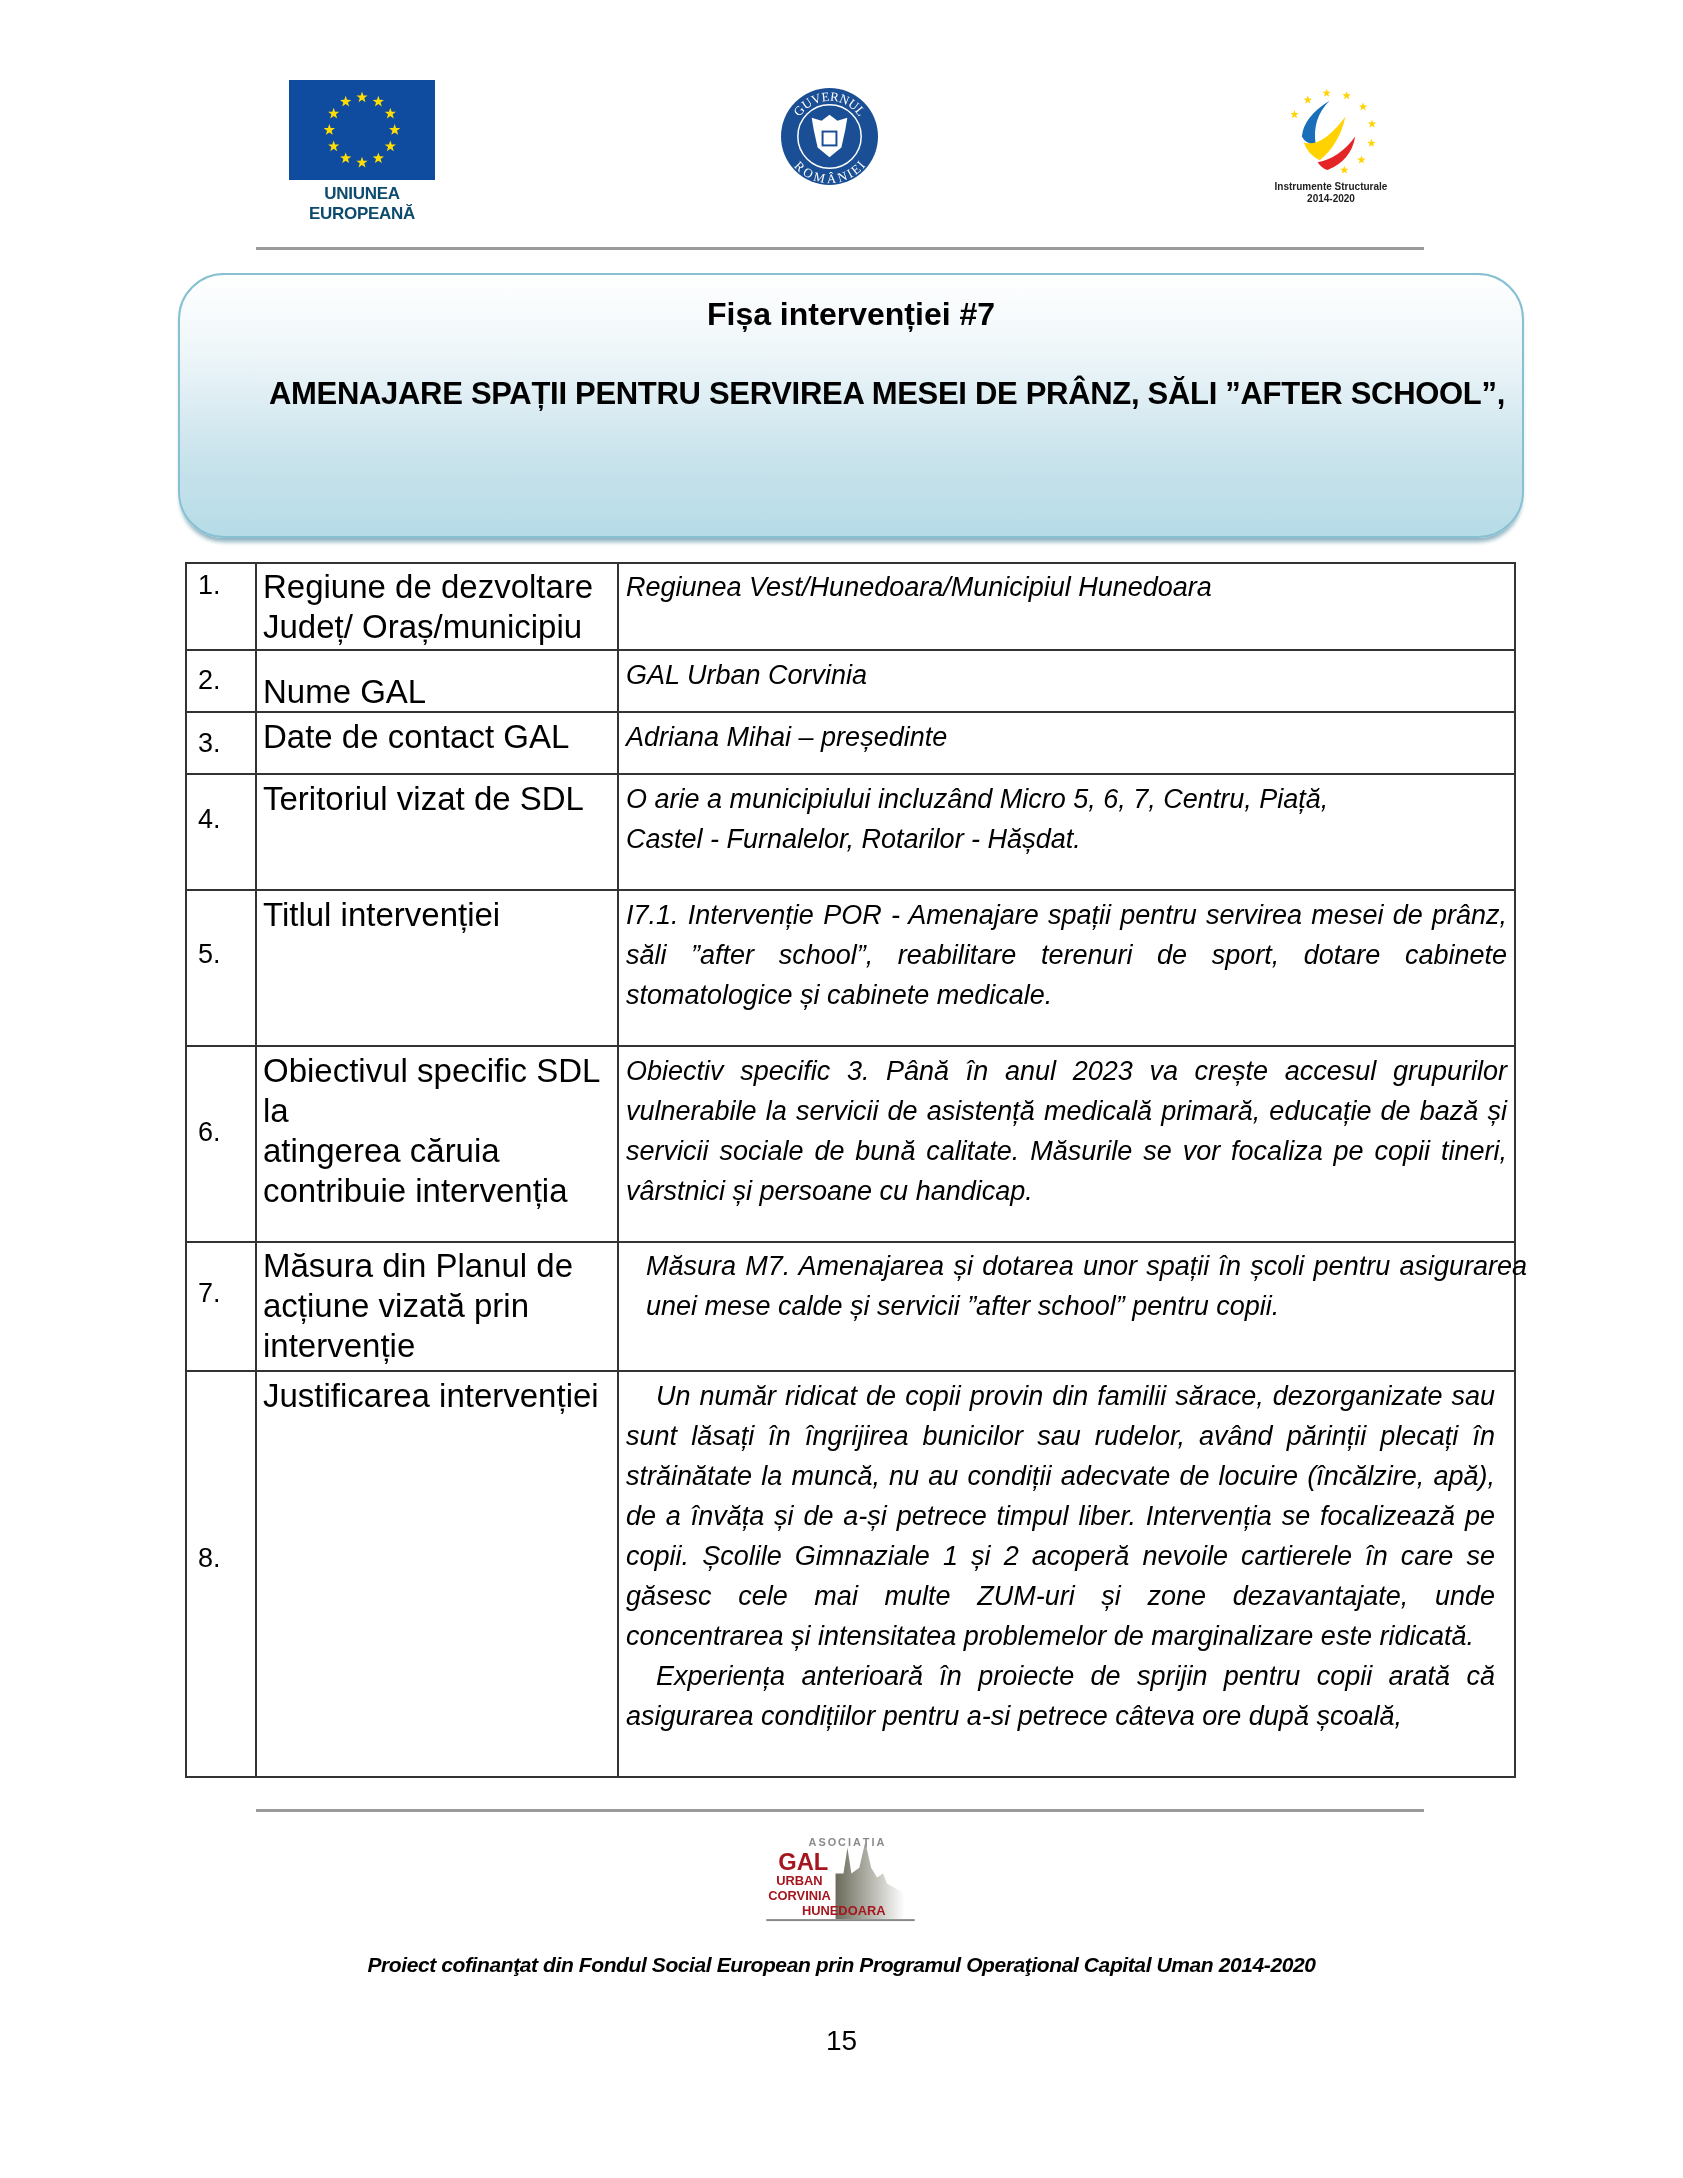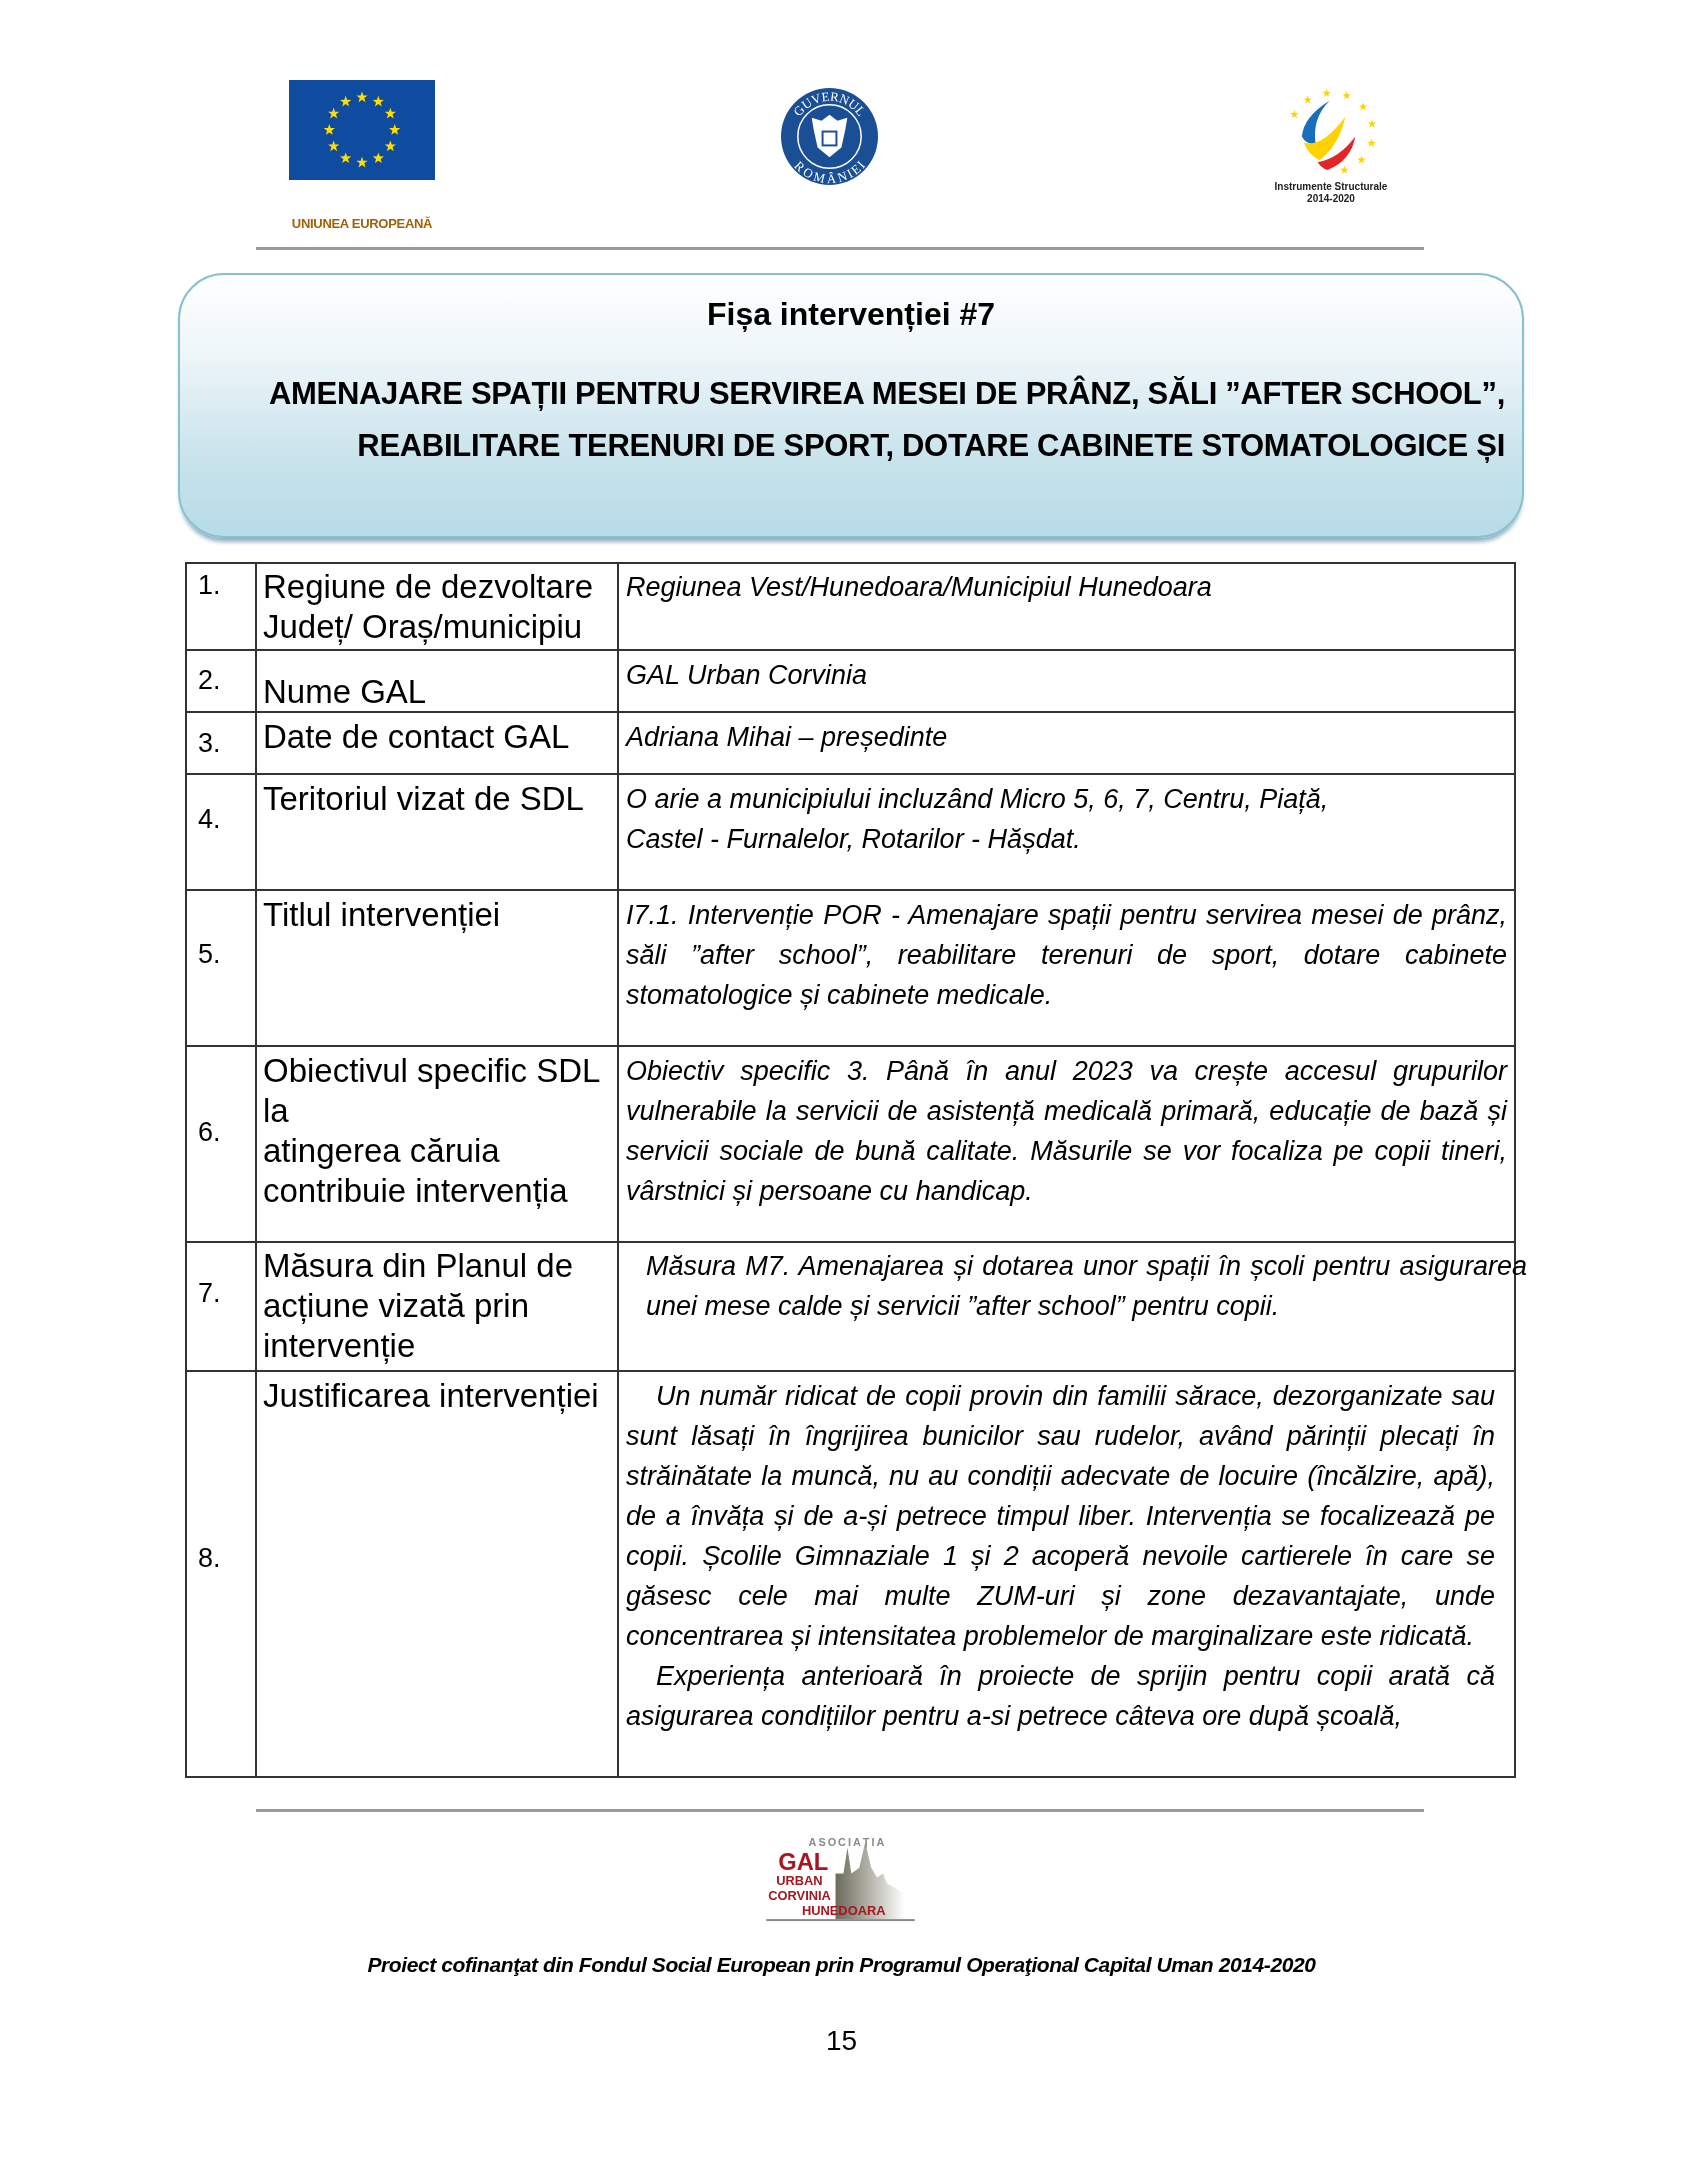--- a/index.html
+++ b/index.html
@@ -1,20 +1,20 @@
 <!DOCTYPE html>
 <html><head>
 <meta charset="utf-8">
 <style>
   html, body { margin:0; padding:0; background:#ffffff; }
   body { width:1683px; height:2178px; position:relative; overflow:hidden; font-family:"Liberation Sans", sans-serif; color:#000; }
   .abs { position:absolute; }
   
   .eu-flag { left:289px; top:80px; width:146px; height:100px; background:#0f4c9f; }
-  .eu-label { left:281px; top:184px; width:162px; text-align:center; font-size:13px; font-weight:bold; color:#a16207; letter-spacing:-0.3px;margin-top:32px; }
+  .eu-label { left:281px; top:184px; width:162px; text-align:center; font-size:17px; font-weight:bold; color:#0c4a6e; letter-spacing:-0.3px; }
   .gov-seal { left:780px; top:87px; width:99px; height:99px; }
   .is-logo { left:1282px; top:87px; width:99px; height:91px; }
   .is-label { left:1242px; top:181px; width:178px; text-align:center; font-size:10px; font-weight:bold; color:#222; line-height:12px; }
   .rule { height:3px; background:#9a9a9a; }
   .rule-top { left:256px; top:247px; width:1168px; }
   .rule-bottom { left:256px; top:1809px; width:1168px; }
   
   .title-box { left:178px; top:273px; width:1342px; height:261px; border:2px solid #86c0d2; border-radius:46px;
     background:linear-gradient(to bottom, #ffffff 0%, #eef6f9 30%, #c9e3ec 70%, #b6dce7 100%);
     box-shadow: 0 6px 4px -2px #8fb3c0; }
@@ -96,21 +96,20 @@
   <div>Instrumente Structurale</div>
   <div>2014-2020</div>
 </div>
 
 <div class="abs rule rule-top"></div>
 
 <div class="abs title-box"></div>
 <div class="abs title-top">Fișa intervenției #7</div>
 <div class="abs title-main">
   <div>AMENAJARE SPAȚII PENTRU SERVIREA MESEI DE PRÂNZ, SĂLI ”AFTER SCHOOL”,</div>
-  <div>REABILITARE TERENURI DE SPORT, DOTARE CABINETE STOMATOLOGICE ȘI</div>
 </div>
 
 <div class="abs tbl"></div>
 <div class="abs vline" style="left:255px; top:562px; height:1216px;"></div>
 <div class="abs vline" style="left:617px; top:562px; height:1216px;"></div>
 <div class="abs hline" style="top:649px;"></div>
 <div class="abs hline" style="top:711px;"></div>
 <div class="abs hline" style="top:773px;"></div>
 <div class="abs hline" style="top:889px;"></div>
 <div class="abs hline" style="top:1045px;"></div>

